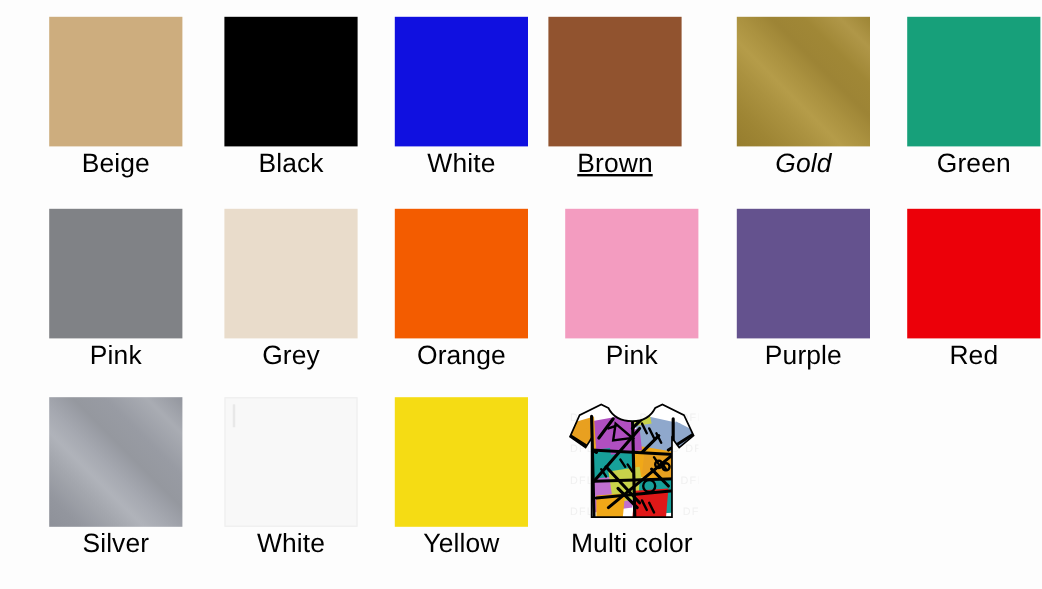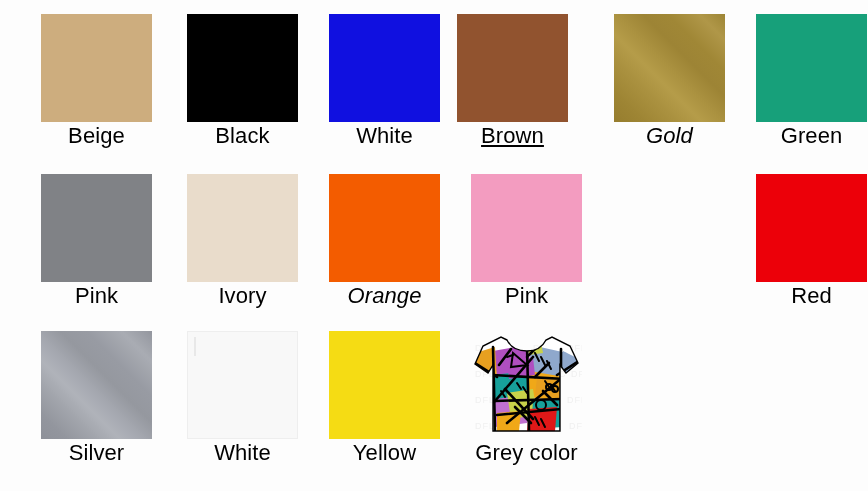--- a/index.html
+++ b/index.html
@@ -149,29 +149,33 @@
     <div class="swatch-cell" style="left: 740px; top: 14px;">
       <span class="swatch-chip chip-flat" style="background-color:#17a07a"></span>
       <span class="swatch-label">Green</span>
     </div>
     <div class="swatch-cell" style="left: 25px; top: 174px;">
       <span class="swatch-chip chip-flat" style="background-color:#808286"></span>
       <span class="swatch-label">Pink</span>
     </div>
     <div class="swatch-cell" style="left: 171px; top: 174px;">
       <span class="swatch-chip chip-flat" style="background-color:#e9dccb"></span>
-      <span class="swatch-label">Ivory</span>
-    </div>
-    <div class="swatch-cell" style="left: 313px; top: 174px; font-style: italic;">
+      <span class="swatch-label">Grey</span>
+    </div>
+    <div class="swatch-cell" style="left: 313px; top: 174px;">
       <span class="swatch-chip chip-flat" style="background-color:#f35c00"></span>
       <span class="swatch-label">Orange</span>
     </div>
     <div class="swatch-cell" style="left: 455px; top: 174px;">
       <span class="swatch-chip chip-flat" style="background-color:#f39cc0"></span>
       <span class="swatch-label">Pink</span>
+    </div>
+    <div class="swatch-cell" style="left: 598px; top: 174px;">
+      <span class="swatch-chip chip-flat" style="background-color:#64528e"></span>
+      <span class="swatch-label">Purple</span>
     </div>
     <div class="swatch-cell" style="left: 740px; top: 174px;">
       <span class="swatch-chip chip-flat" style="background-color:#ec0009"></span>
       <span class="swatch-label">Red</span>
     </div>
     <div class="swatch-cell" style="left: 171px; top: 331px;">
       <span class="swatch-chip chip-white-frame">
                   <span class="white-inner"></span>
                 </span>
       <span class="swatch-label">White</span>
@@ -260,15 +264,15 @@
         <circle cx="78" cy="56" r="3"></circle>
         <circle cx="84" cy="58" r="3"></circle>
         <circle cx="70" cy="74" r="5"></circle>
         <polygon points="42,22 56,34 40,36"></polygon>
       </g>
     </g>
     <path d="M36 9 L30 6 L12 15 L4 33 L17 42 L22 34 L22 100 L89 100 L89 34 L95 42 L107 32 L99 15 L81 6 L75 9
              C71 17 64 20 56 20 C48 20 40 17 36 9 Z" fill="none" stroke="#000000" stroke-width="1.4"></path>
   </svg>
                 </span>
-      <span class="swatch-label">Grey color</span>
+      <span class="swatch-label">Multi color</span>
     </div>
   </div>
 
 </body></html>

